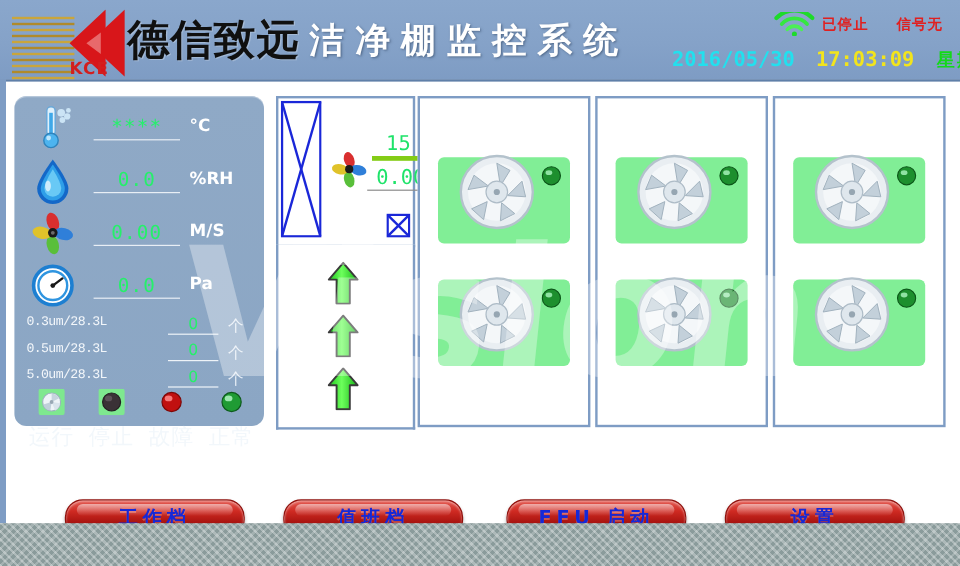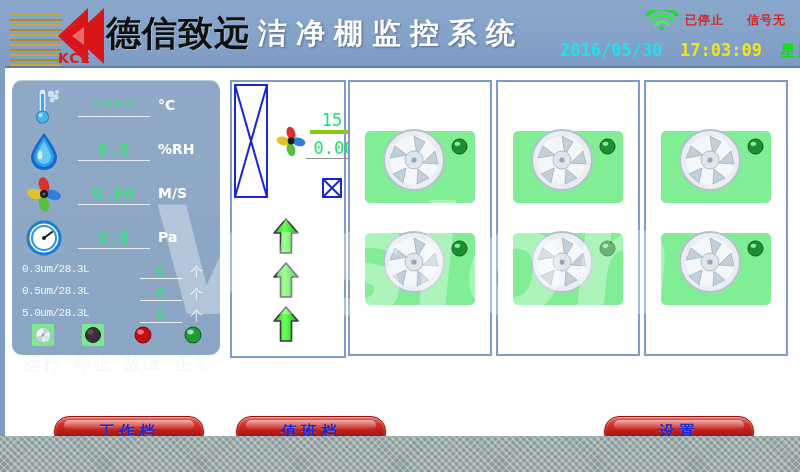--- a/index.html
+++ b/index.html
@@ -456,18 +456,21 @@
   </div>
 </div>
 
 <div id="btnbar">
   <div class="rbtn" style="left:54px">
     <span>工作档</span>
   </div>
   <div class="rbtn" style="left:236px">
     <span>值班档</span>
   </div>
+  <div class="rbtn" style="left:422px">
+    <span>FFU 启动</span>
+  </div>
   <div class="rbtn" style="left:604px">
     <span>设置</span>
   </div>
 </div>
 
 <div id="texture"></div>
 
 </body></html>

